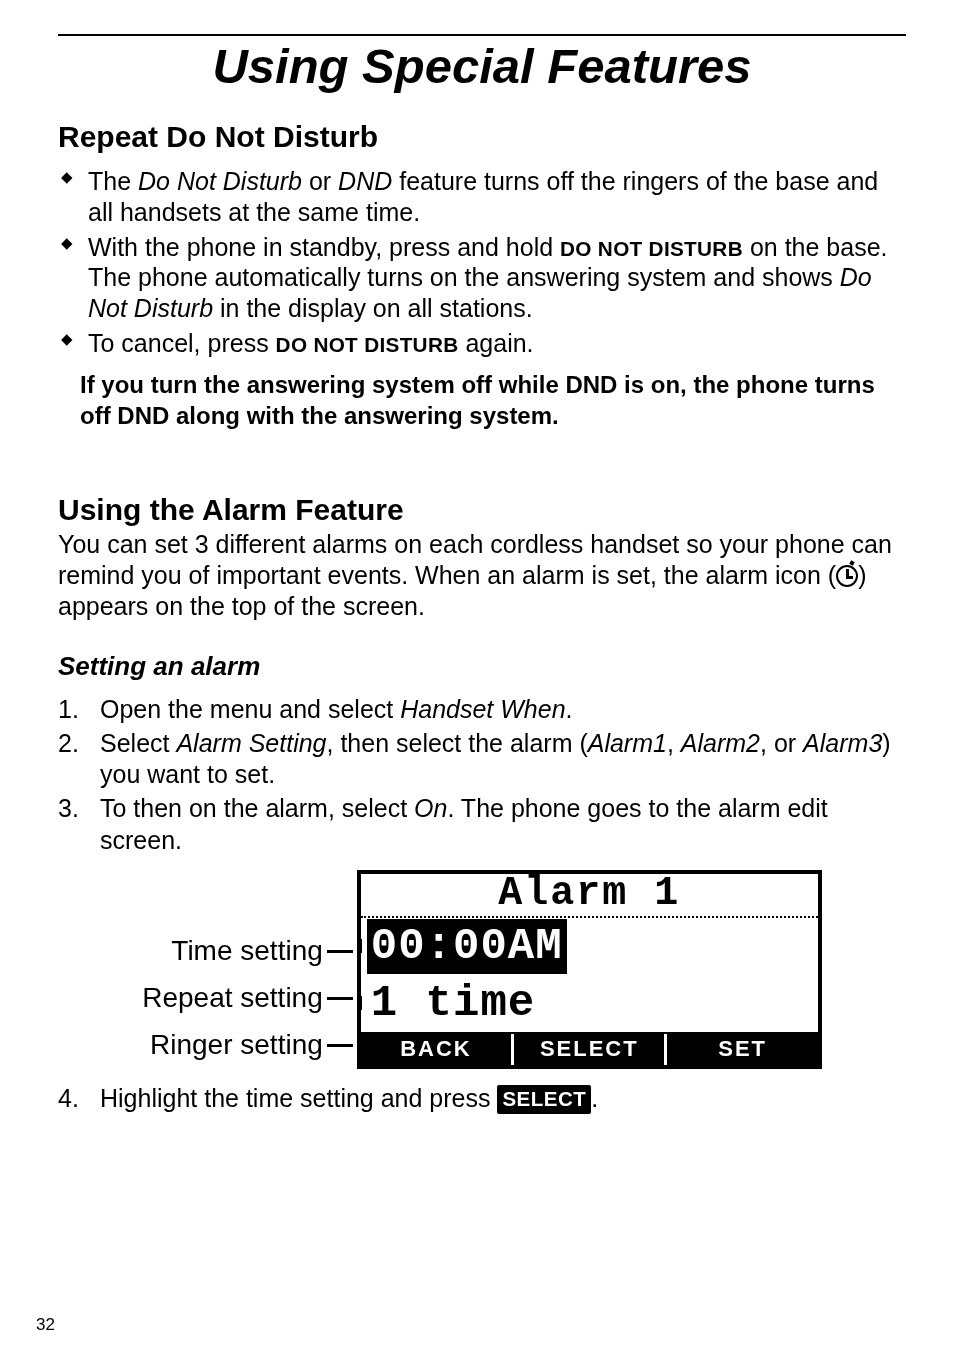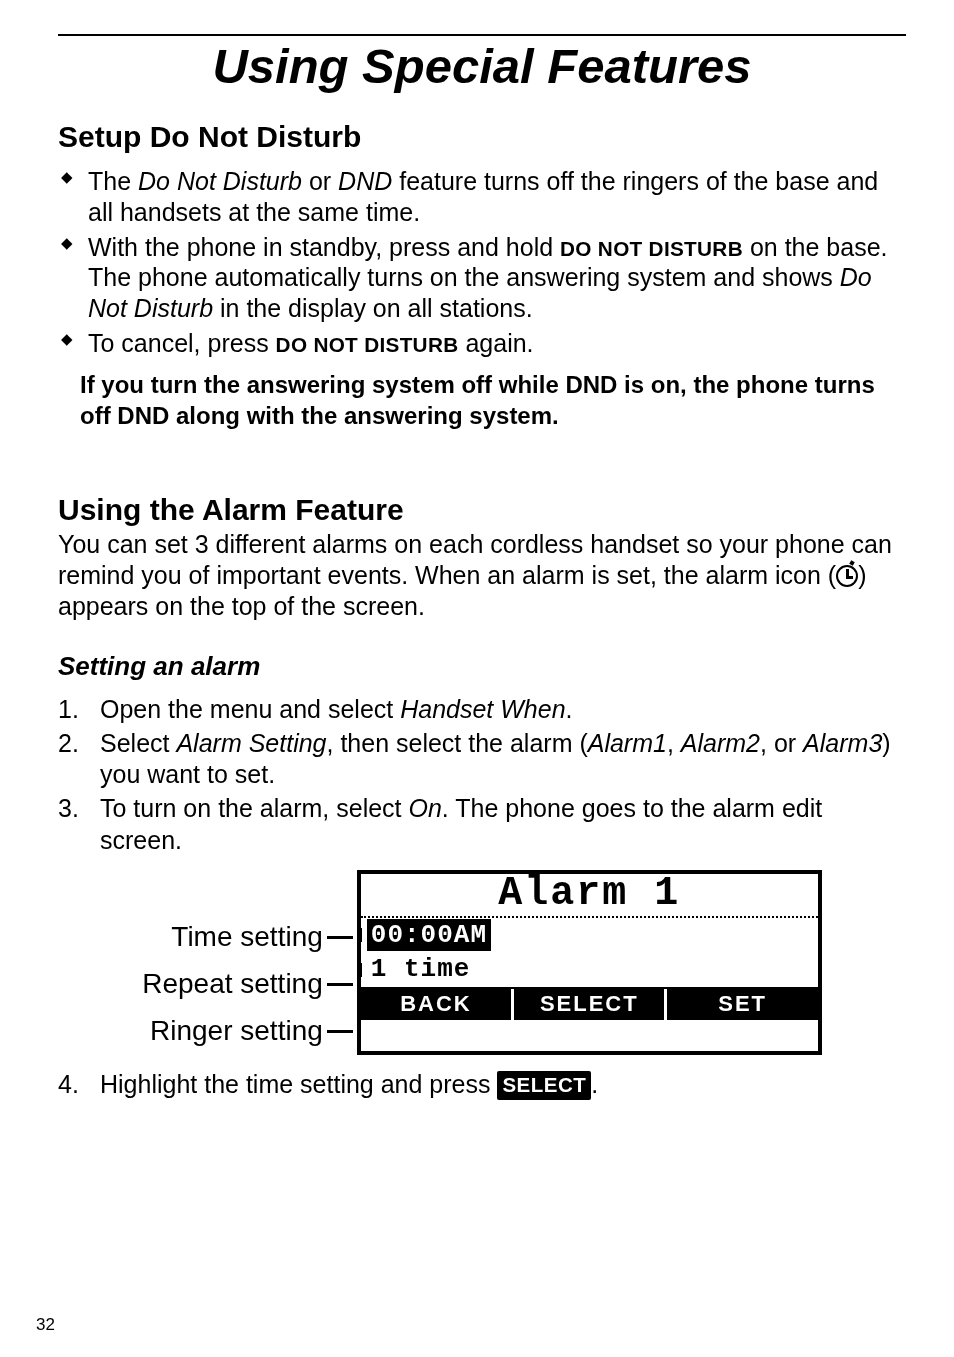--- a/index.html
+++ b/index.html
@@ -172,21 +172,21 @@
     }
     .lcd-title {
       text-align: center;
       font-size: 40px;
       line-height: 1;
       padding: 0 0 2px 0;
       border-bottom: 2px dotted #000;
       letter-spacing: 2px;
     }
     .lcd-row {
-      font-size: 26px;
+      font-size: 44px;
       line-height: 1.25;
       padding: 0 6px;
       white-space: nowrap;
       letter-spacing: 1px;
     }
     .lcd-row.hl {
       background: #000;
       color: #fff;
       display: inline-block;
       margin-left: 2px;
@@ -226,21 +226,21 @@
       background:#000;
       transform:translateY(-50%);
     }
   </style>
 </head>
 <body>
 
 <hr class="hr-top">
 <h1 class="page-title">Using Special Features</h1>
 
-<h2 class="sect-heading">Setup Do Not Disturb</h2>
+<h2 class="sect-heading">Repeat Do Not Disturb</h2>
 
 <ul class="diamond">
   <li>
     <span>The </span><span class="italic">Do Not Disturb</span><span> or </span><span class="italic">DND</span><span> feature turns off the ringers of the base and all handsets at the same time.</span>
   </li>
   <li>
     <span>With the phone in standby, press and hold </span><span class="smallcaps">DO NOT DISTURB</span><span> on the base. The phone automatically turns on the answering system and shows </span><span class="italic">Do Not Disturb</span><span> in the display on all stations.</span>
   </li>
   <li>
     <span>To cancel, press </span><span class="smallcaps">DO NOT DISTURB</span><span> again.</span>
@@ -259,21 +259,21 @@
 <h3 class="sub-heading">Setting an alarm</h3>
 
 <ol class="steps">
   <li>
     <span>Open the menu and select </span><span class="italic">Handset When</span><span>.</span>
   </li>
   <li>
     <span>Select </span><span class="italic">Alarm Setting</span><span>, then select the alarm (</span><span class="italic">Alarm1</span><span>, </span><span class="italic">Alarm2</span><span>, or </span><span class="italic">Alarm3</span><span>) you want to set.</span>
   </li>
   <li>
-    <span>To turn on the alarm, select </span><span class="italic">On</span><span>. The phone goes to the alarm edit screen.</span>
+    <span>To then on the alarm, select </span><span class="italic">On</span><span>. The phone goes to the alarm edit screen.</span>
   </li>
 </ol>
 
 <div class="lcd-wrap">
   <div class="lcd-assembly">
     <div class="lcd-labels">
       <div class="lbl">
           <span>Time setting</span>
           <span class="dash"></span>
         </div>

